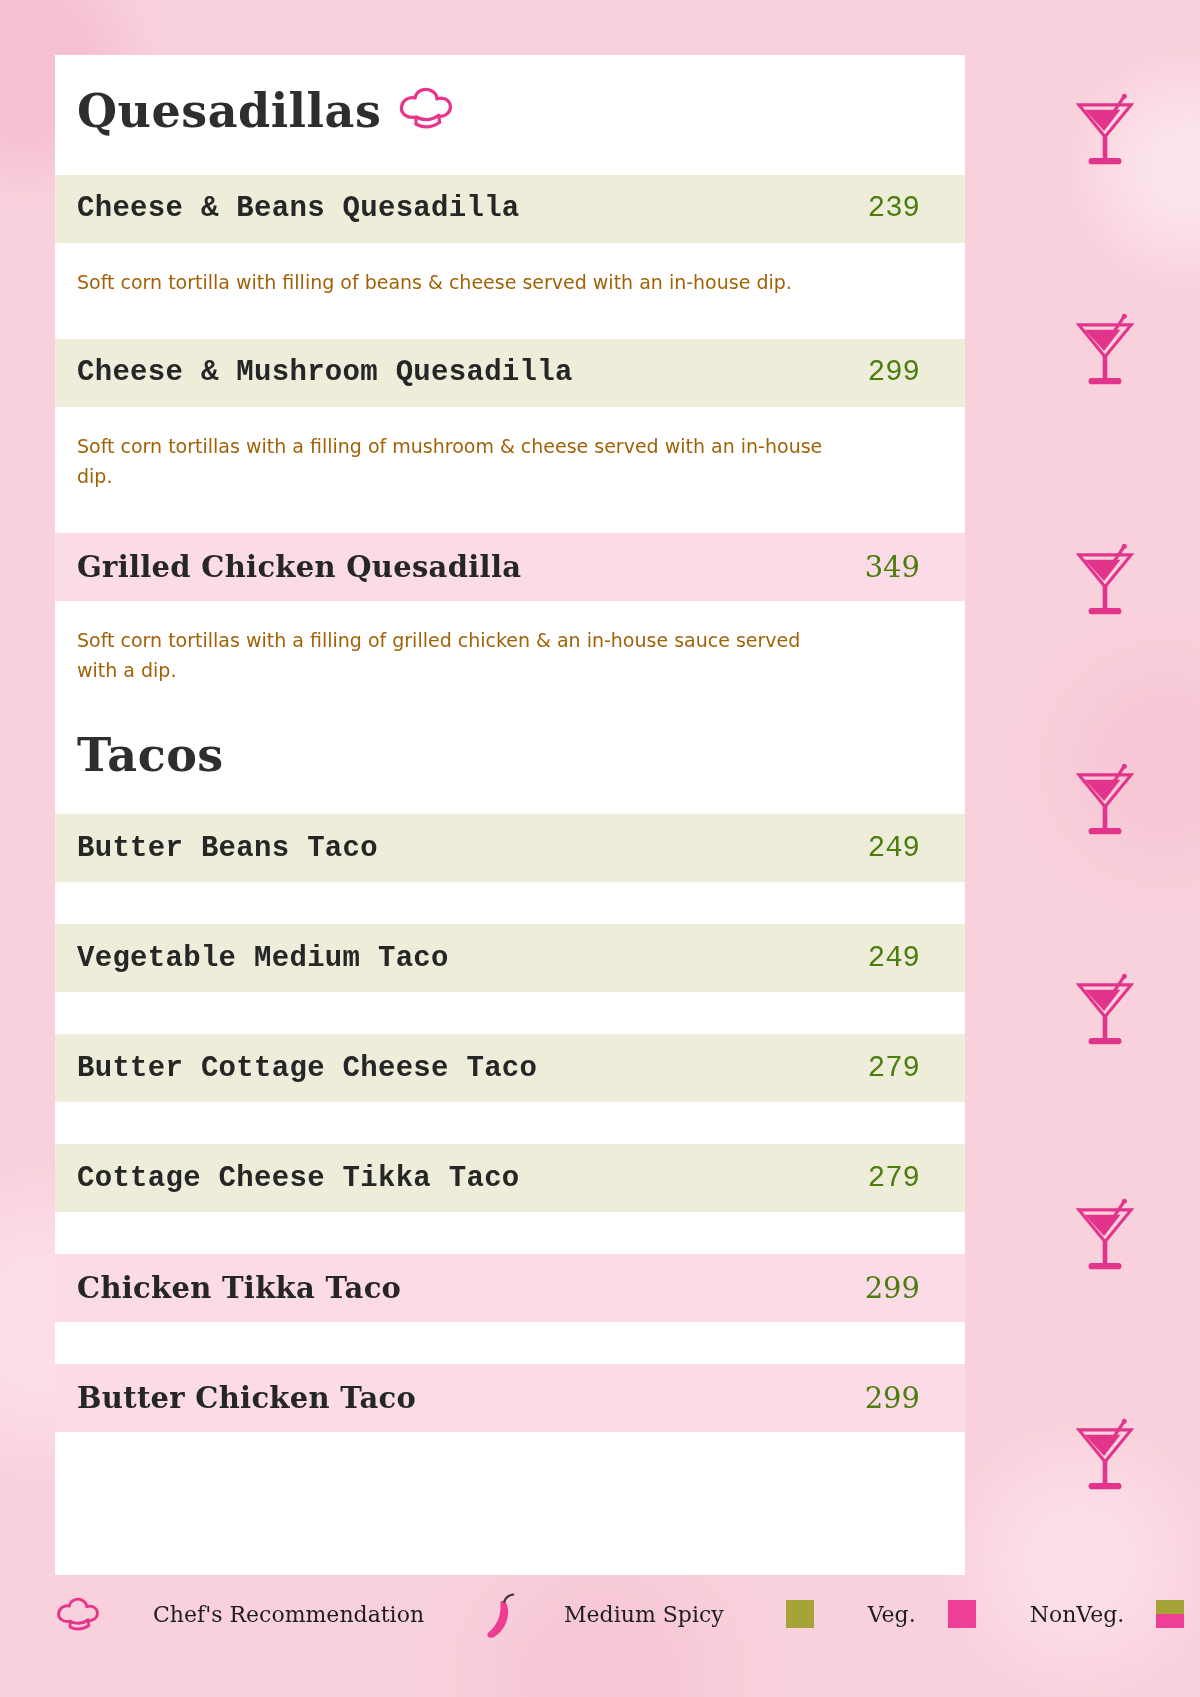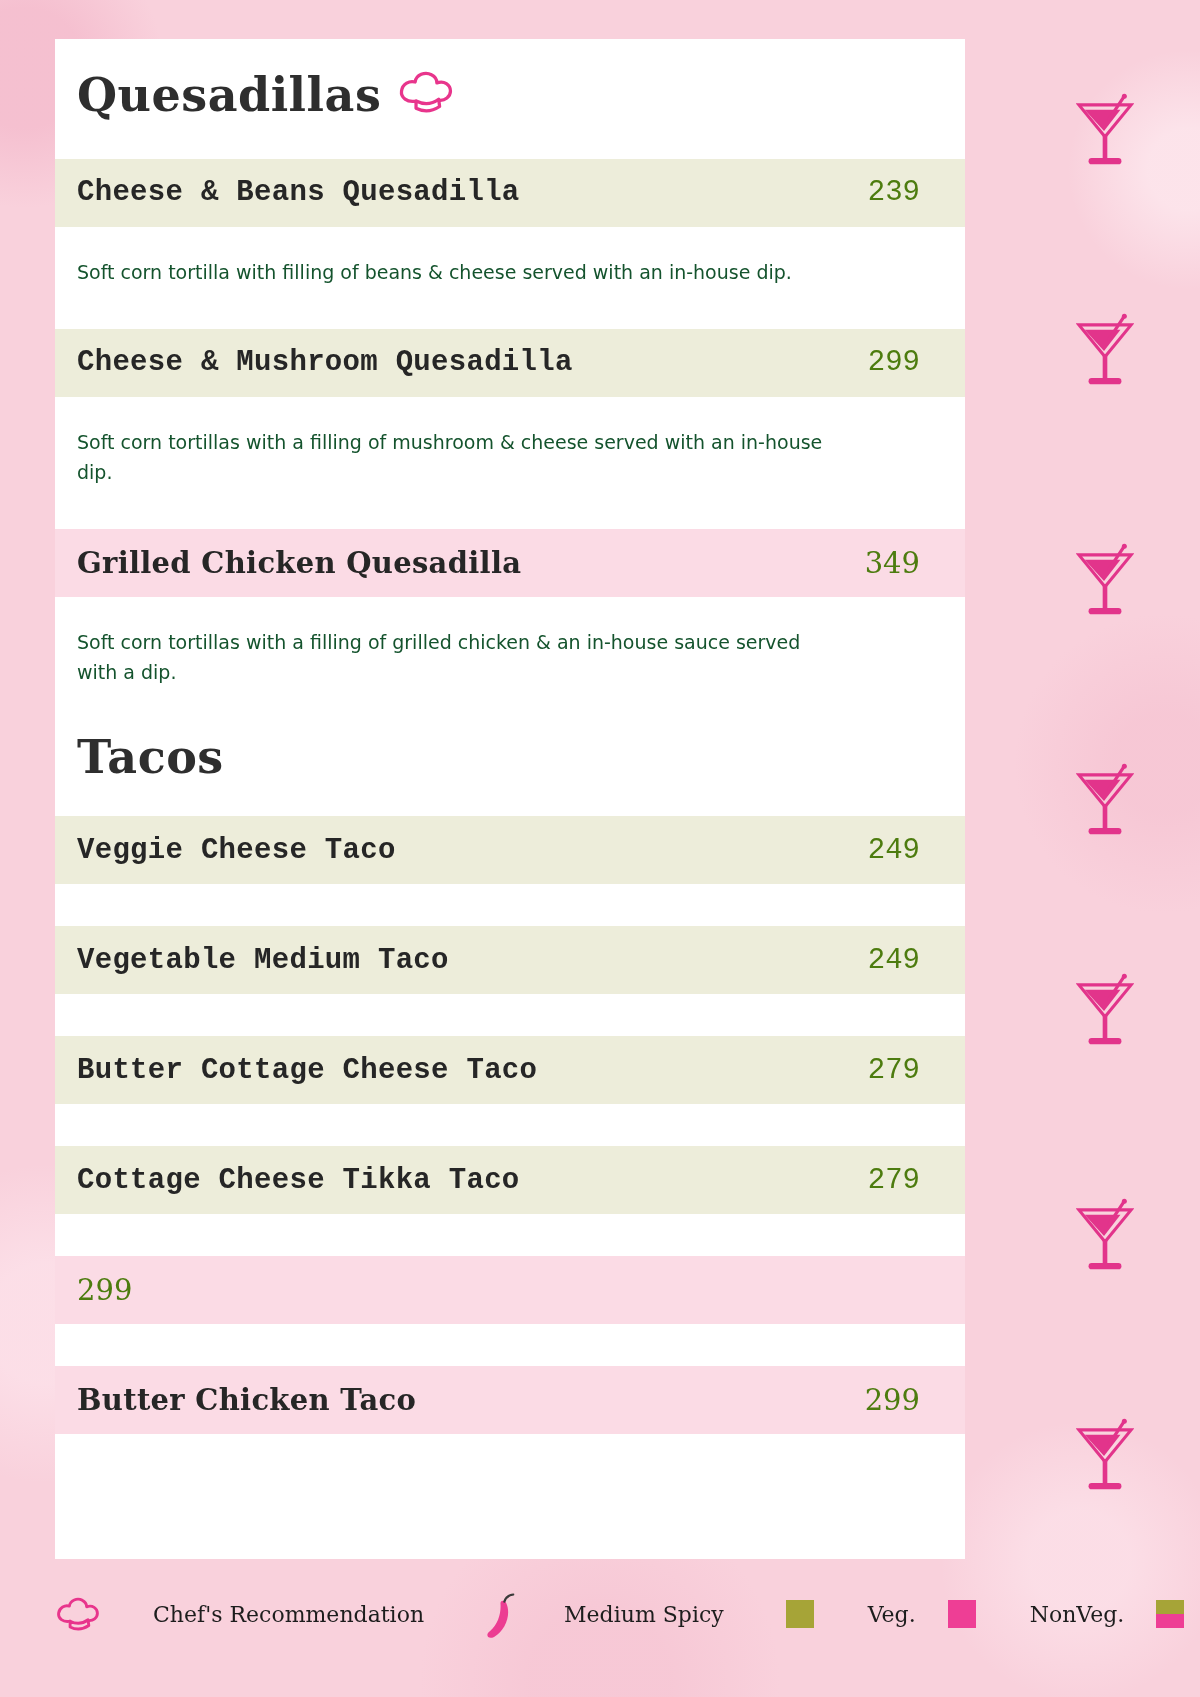--- a/index.html
+++ b/index.html
@@ -12,21 +12,21 @@
       radial-gradient(circle at 2% 4%,  rgba(242,178,198,.55) 0 60px, rgba(242,178,198,0) 140px),
       radial-gradient(circle at 99% 10%, rgba(253,232,238,.8) 0 40px, rgba(253,232,238,0) 120px),
       radial-gradient(circle at 97% 45%, rgba(244,190,206,.5) 0 50px, rgba(244,190,206,0) 150px),
       radial-gradient(circle at 4% 78%,  rgba(253,228,236,.7) 0 60px, rgba(253,228,236,0) 160px),
       radial-gradient(circle at 50% 99%, rgba(244,190,206,.45) 0 70px, rgba(244,190,206,0) 180px),
       radial-gradient(circle at 90% 92%, rgba(253,230,237,.6) 0 50px, rgba(253,230,237,0) 140px);
     overflow:hidden;
   }
 
   .card {
-    position:absolute; left:55px; top:39px;
+    position:absolute; left:55px; top:55px;
     width:910px; height:1520px;
     background:#ffffff;
   }
 
   .section-title {
     display:flex; align-items:center; gap:16px;
     margin:24px 0 30px 22px;
     font-size:46px; font-weight:700; color:#2e2e2e;
     letter-spacing:.5px; line-height:1.25;
   }
@@ -37,22 +37,22 @@
     height:68px;
     display:flex; align-items:center; justify-content:space-between;
     padding:0 45px 0 22px;
   }
   .row-veg    { background:var(--veg-row,#ededda);font-family:Liberation Mono, monospace; }
   .row-nonveg { background:var(--nonveg-row,#fbdbe5); }
   .item-name  { font-size:29px; font-weight:600; color:#262626; letter-spacing:.3px; }
   .item-price { font-size:29px; font-weight:500; color:#4d7c0f; }
   .item-desc {
     font-family:"DejaVu Sans", sans-serif;
-    font-size:19px; line-height:30px; color:#14532d;
-    margin:30px 45px 0 22px; max-width:750px;
+    font-size:19px; line-height:30px; color:#a16207;
+    margin:24px 45px 0 22px; max-width:750px;
   }
 
   .martini-column { position:absolute; left:1076px; top:0; width:60px; height:100%; }
   .martini { position:absolute; left:0; width:58px; height:76px; }
 
   .legend {
     position:absolute; left:55px; top:1586px; width:1120px;
     display:flex; align-items:center;
     font-size:22px; color:#1d1d1d; white-space:nowrap;
   }
@@ -111,21 +111,21 @@
   </section>
 
   <section class="section">
     <h1 class="section-title">
       <span class="title-text">Tacos</span>
 
     </h1>
     <div class="section-items">
   <div class="menu-item">
     <div class="menu-row row-veg">
-      <span class="item-name">Veggie Cheese Taco</span>
+      <span class="item-name">Butter Beans Taco</span>
       <span class="item-price">249</span>
     </div>
 
   </div>
 
   <div class="menu-item">
     <div class="menu-row row-veg">
       <span class="item-name">Vegetable Medium Taco</span>
       <span class="item-price">249</span>
     </div>
@@ -143,20 +143,21 @@
   <div class="menu-item">
     <div class="menu-row row-veg">
       <span class="item-name">Cottage Cheese Tikka Taco</span>
       <span class="item-price">279</span>
     </div>
 
   </div>
 
   <div class="menu-item">
     <div class="menu-row row-nonveg">
+      <span class="item-name">Chicken Tikka Taco</span>
       <span class="item-price">299</span>
     </div>
 
   </div>
 
   <div class="menu-item">
     <div class="menu-row row-nonveg">
       <span class="item-name">Butter Chicken Taco</span>
       <span class="item-price">299</span>
     </div>

